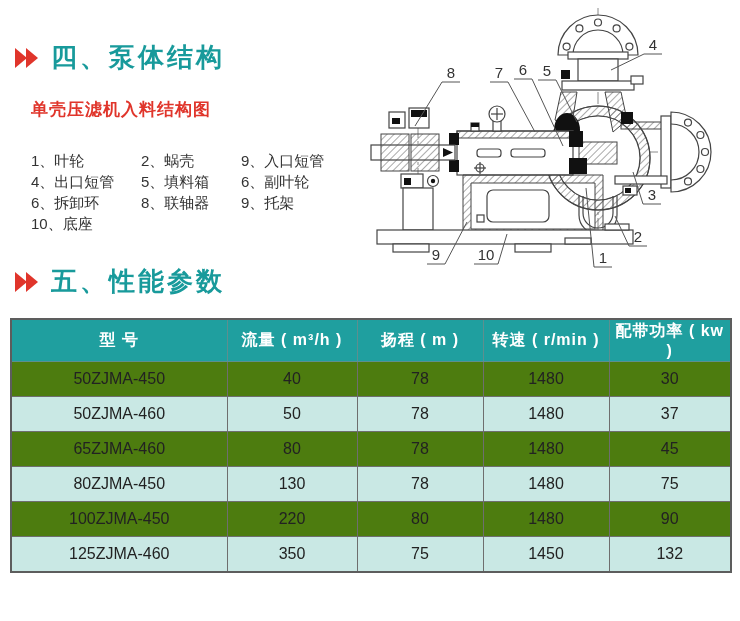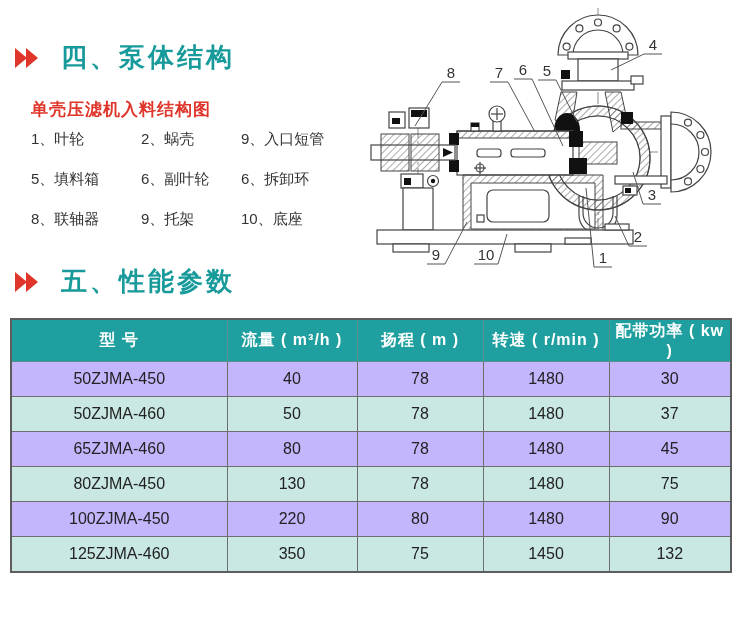--- a/index.html
+++ b/index.html
@@ -2,35 +2,35 @@
 <html><head>
 <meta charset="utf-8">
 <style>
   html,body{margin:0;padding:0;}
   body{
     width:740px;height:621px;position:relative;overflow:hidden;
     background:#ffffff;
     font-family:"Liberation Sans","DejaVu Sans",sans-serif;
     color:#2a2a2a;
   }
-  .sec-header{position:absolute;display:flex;align-items:center;gap:19px;}
+  .sec-header{position:absolute;display:flex;align-items:center;gap:9px;}
   #sec4{left:14px;top:40px;}
   #sec5{left:14px;top:264px;}
   .sec-header h2{
     margin:0;font-size:26px;font-weight:bold;color:#189a9b;letter-spacing:3px;
   }
   .chev{display:inline-block;width:28px;height:24px;}
   #subtitle{
     position:absolute;left:31px;top:98px;
     font-size:17px;font-weight:bold;color:#e0352b;letter-spacing:1px;
   }
   #parts-list{
-    position:absolute;left:31px;top:130px;width:330px;
+    position:absolute;left:31px;top:152px;width:330px;
     display:grid;grid-template-columns:110px 100px 112px;
-    row-gap:21px;font-size:15px;color:#333;
+    row-gap:2px;font-size:15px;color:#333;
   }
   #diagram{position:absolute;left:365px;top:0;width:375px;height:272px;}
   #diagram .ln{stroke:#444;stroke-width:1.2;fill:none;}
   #diagram .wh{stroke:#444;stroke-width:1.2;fill:#ffffff;}
   #diagram .ht{stroke:#444;stroke-width:1;fill:url(#hatch);}
   #diagram .bk{fill:#111;stroke:none;}
   #diagram .cl{stroke:#8a8a8a;stroke-width:1;stroke-dasharray:12 3 3 3;fill:none;}
   #callouts text{
     font-size:15px;fill:#333;text-anchor:middle;
     font-family:"Liberation Sans","DejaVu Sans",sans-serif;
@@ -39,21 +39,21 @@
     position:absolute;left:10px;top:318px;width:720px;
     border-collapse:collapse;table-layout:fixed;
     border:2px solid #5d5d5d;
   }
   #perf-table th{
     background:#1f9f9f;color:#ffffff;font-size:16px;font-weight:bold;
     height:37px;border:1px solid #5d8f8f;letter-spacing:1px;
   }
   #perf-table td{
     height:32px;text-align:center;font-size:16px;color:#222;
-    border:1px solid #6e6e6e;background:#c4b5fd;
+    border:1px solid #6e6e6e;background:#4d7c0f;
   }
   #perf-table tbody tr:nth-child(even) td{background:#c9e8e4;}
 </style>
 </head>
 <body>
 
 <div class="sec-header" id="sec4">
   <span class="chev">
     <svg width="28" height="24" viewBox="0 0 28 24">
       <polygon points="1,2 13,12 1,22" fill="#e0352b"></polygon>
@@ -62,20 +62,21 @@
   </span>
   <h2>四、泵体结构</h2>
 </div>
 
 <div id="subtitle">单壳压滤机入料结构图</div>
 
 <div id="parts-list">
     <div>1、叶轮</div>
     <div>2、蜗壳</div>
     <div>9、入口短管</div>
+    <div>4、出口短管</div>
     <div>5、填料箱</div>
     <div>6、副叶轮</div>
     <div>6、拆卸环</div>
     <div>8、联轴器</div>
     <div>9、托架</div>
     <div>10、底座</div>
   </div>
 
 <svg id="diagram" viewBox="0 0 375 272">
   <defs>

